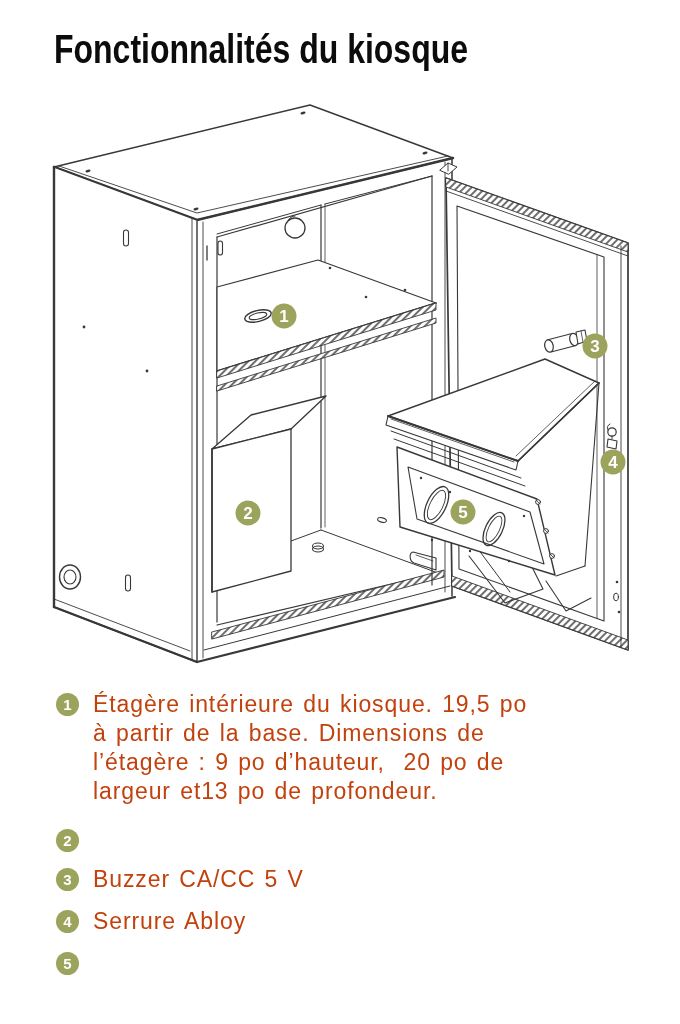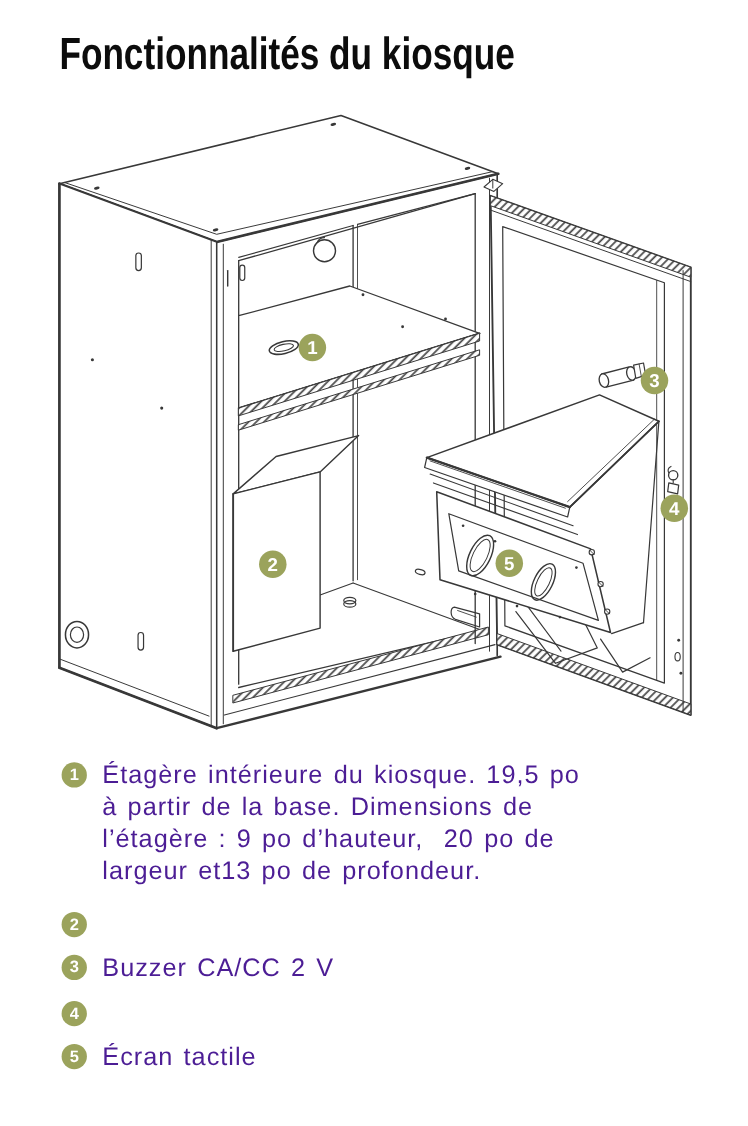--- a/index.html
+++ b/index.html
@@ -23,21 +23,21 @@
   .legend-item.row2{margin-top:20px;}
   .legend-badge{
     width:23px;height:23px;border-radius:50%;
     background:var(--olive,#9BA35C);color:#ffffff;
     font-size:15px;font-weight:bold;
     display:flex;align-items:center;justify-content:center;
     flex-shrink:0;margin-top:3px;
   }
   .legend-text{
     margin-left:14px;
-    font-size:23px;line-height:29px;color:#4c1d95;
+    font-size:23px;line-height:29px;color:#c2410c;
     letter-spacing:0.9px;word-spacing:2px;
     white-space:pre;
   }
 </style>
 </head>
 <body>
 
 <h1 class="page-title">Fonctionnalités du kiosque</h1>
 
 <svg class="diagram-svg" width="680" height="1024" viewBox="0 0 680 1024" xmlns="http://www.w3.org/2000/svg">
@@ -210,22 +210,22 @@
     <span class="legend-text">Étagère intérieure du kiosque. 19,5 po
 à partir de la base. Dimensions de
 l’étagère : 9 po d’hauteur,  20 po de
 largeur et13 po de profondeur.</span>
   </li>
   <li class="legend-item row2">
     <span class="legend-badge">2</span>
   </li>
   <li class="legend-item">
     <span class="legend-badge">3</span>
-    <span class="legend-text">Buzzer CA/CC 2 V</span>
+    <span class="legend-text">Buzzer CA/CC 5 V</span>
   </li>
   <li class="legend-item">
     <span class="legend-badge">4</span>
+    <span class="legend-text">Serrure Abloy</span>
   </li>
   <li class="legend-item">
     <span class="legend-badge">5</span>
-    <span class="legend-text">Écran tactile</span>
   </li>
 </ul>
 
 </body></html>

